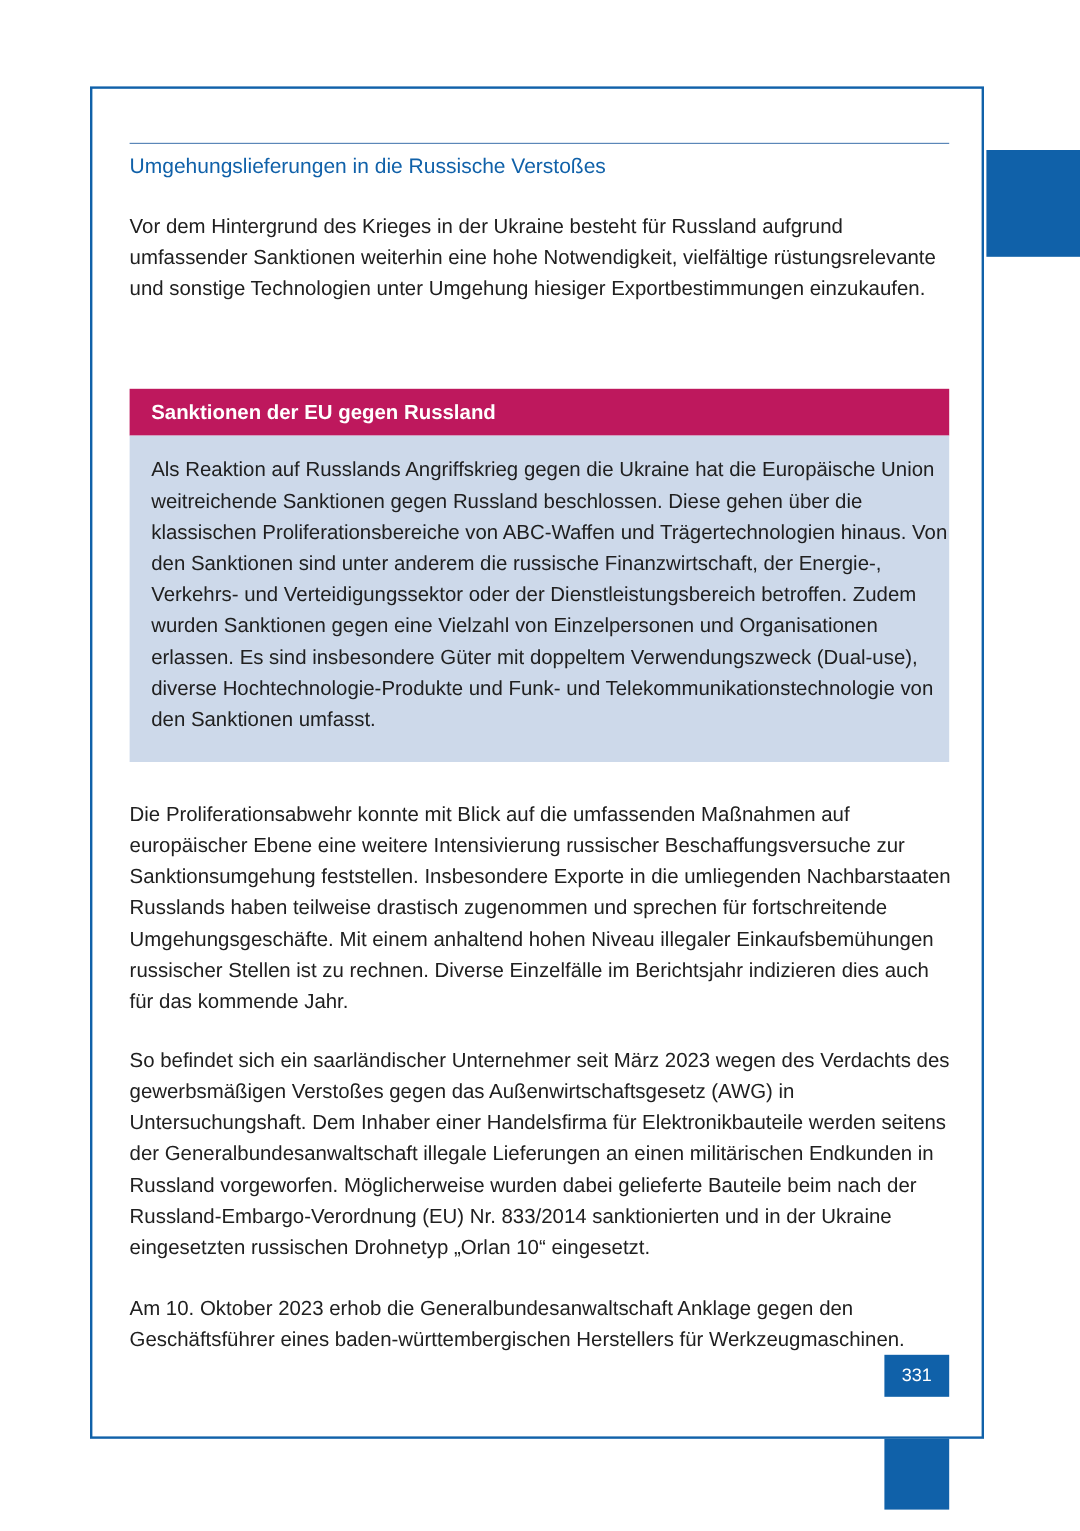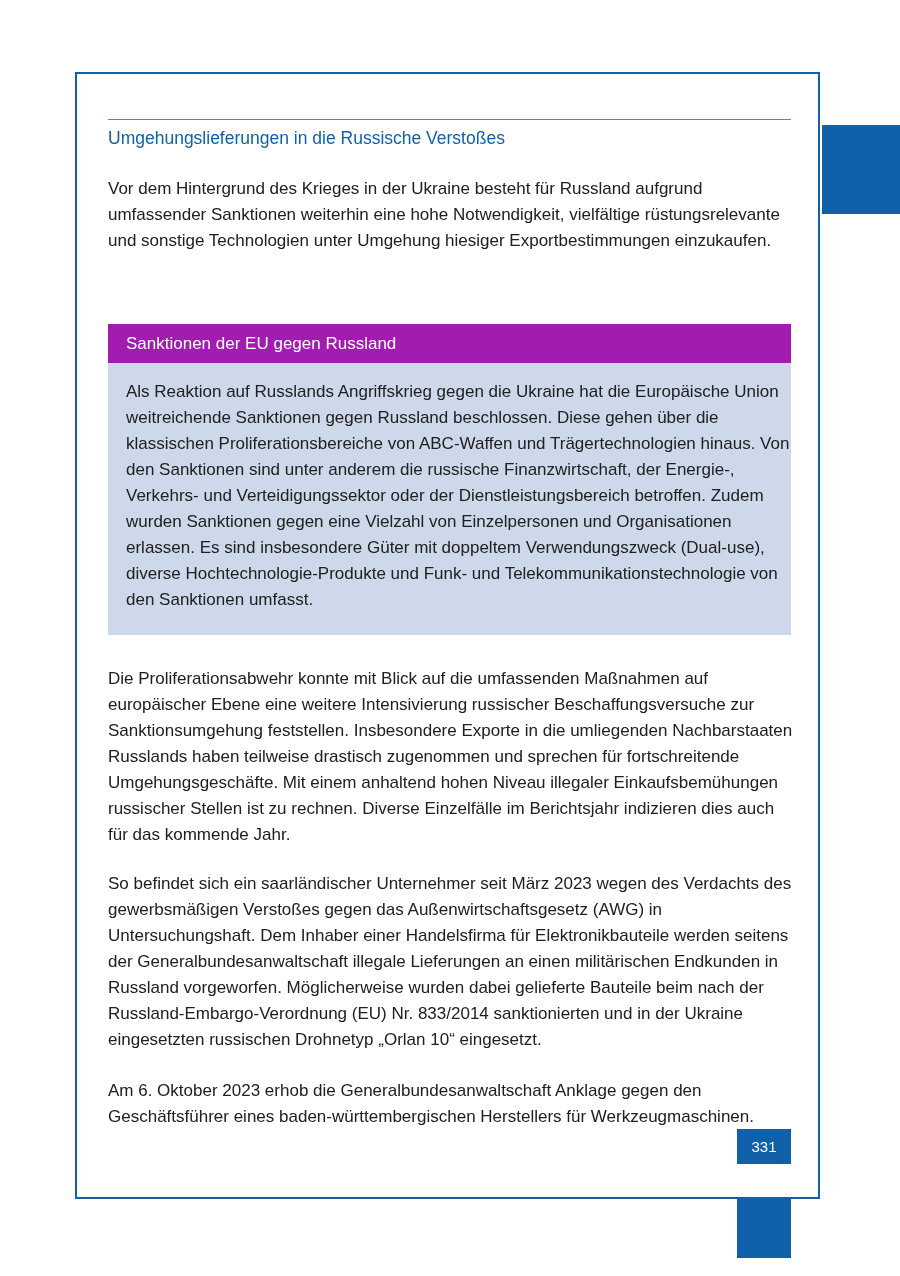--- a/index.html
+++ b/index.html
@@ -31,22 +31,22 @@
   }
 
   .body-text {
     position: absolute; left: 108px; width: 686px;
     color: #202020; font-size: 17px; line-height: 26px;
   }
   .intro { top: 176px; }
 
   .info-box { position: absolute; left: 108px; top: 324px; width: 683px; }
   .info-box-header {
-    background: #a21caf; color: #ffffff;
-    font-size: 17px; font-weight: 400;
+    background: #be185d; color: #ffffff;
+    font-size: 17px; font-weight: 700;
     height: 39px; display: flex; align-items: center;
     padding: 0 18px;
   }
   .info-box-body {
     background: #cdd9ea; color: #202020;
     font-size: 17px; line-height: 26px;
     padding: 16px 1px 22px 18px;
     min-height: 230px;
   }
 
@@ -89,21 +89,21 @@
 
   <div class="info-box">
     <div class="info-box-header">Sanktionen der EU gegen Russland</div>
     <div class="info-box-body">Als Reaktion auf Russlands Angriffskrieg gegen die Ukraine hat die Europäische Union weitreichende Sanktionen gegen Russland beschlossen. Diese gehen über die klassischen Proliferationsbereiche von ABC-Waffen und Trägertechnologien hinaus. Von den Sanktionen sind unter anderem die russische Finanzwirtschaft, der Energie-, Verkehrs- und Verteidigungssektor oder der Dienstleistungsbereich betroffen. Zudem wurden Sanktionen gegen eine Vielzahl von Einzelpersonen und Organisationen erlassen. Es sind insbesondere Güter mit doppeltem Verwendungszweck (Dual-use), diverse Hochtechnologie-Produkte und Funk- und Telekommunikationstechnologie von den Sanktionen umfasst.</div>
   </div>
 
   <p class="body-text para2">Die Proliferationsabwehr konnte mit Blick auf die umfassenden Maßnahmen auf europäischer Ebene eine weitere Intensivierung russischer Beschaffungsversuche zur Sanktionsumgehung feststellen. Insbesondere Exporte in die umliegenden Nachbarstaaten Russlands haben teilweise drastisch zugenommen und sprechen für fortschreitende Umgehungsgeschäfte. Mit einem anhaltend hohen Niveau illegaler Einkaufsbemühungen russischer Stellen ist zu rechnen. Diverse Einzelfälle im Berichtsjahr indizieren dies auch für das kommende Jahr.</p>
 
   <p class="body-text para3">So befindet sich ein saarländischer Unternehmer seit März 2023 wegen des Verdachts des gewerbsmäßigen Verstoßes gegen das Außenwirtschaftsgesetz (AWG) in Untersuchungshaft. Dem Inhaber einer Handelsfirma für Elektronikbauteile werden seitens der Generalbundesanwaltschaft illegale Lieferungen an einen militärischen Endkunden in Russland vorgeworfen. Möglicherweise wurden dabei gelieferte Bauteile beim nach der Russland-Embargo-Verordnung (EU) Nr. 833/2014 sanktionierten und in der Ukraine eingesetzten russischen Drohnetyp „Orlan 10“ eingesetzt.</p>
 
-  <p class="body-text para4">Am 6. Oktober 2023 erhob die Generalbundesanwaltschaft Anklage gegen den Geschäftsführer eines baden-württembergischen Herstellers für Werkzeugmaschinen.</p>
+  <p class="body-text para4">Am 10. Oktober 2023 erhob die Generalbundesanwaltschaft Anklage gegen den Geschäftsführer eines baden-württembergischen Herstellers für Werkzeugmaschinen.</p>
 
 
   <div class="page-number-badge">331</div>
 
   <div class="bottom-tab"></div>
 
 
 </div>
 
 </body></html>

